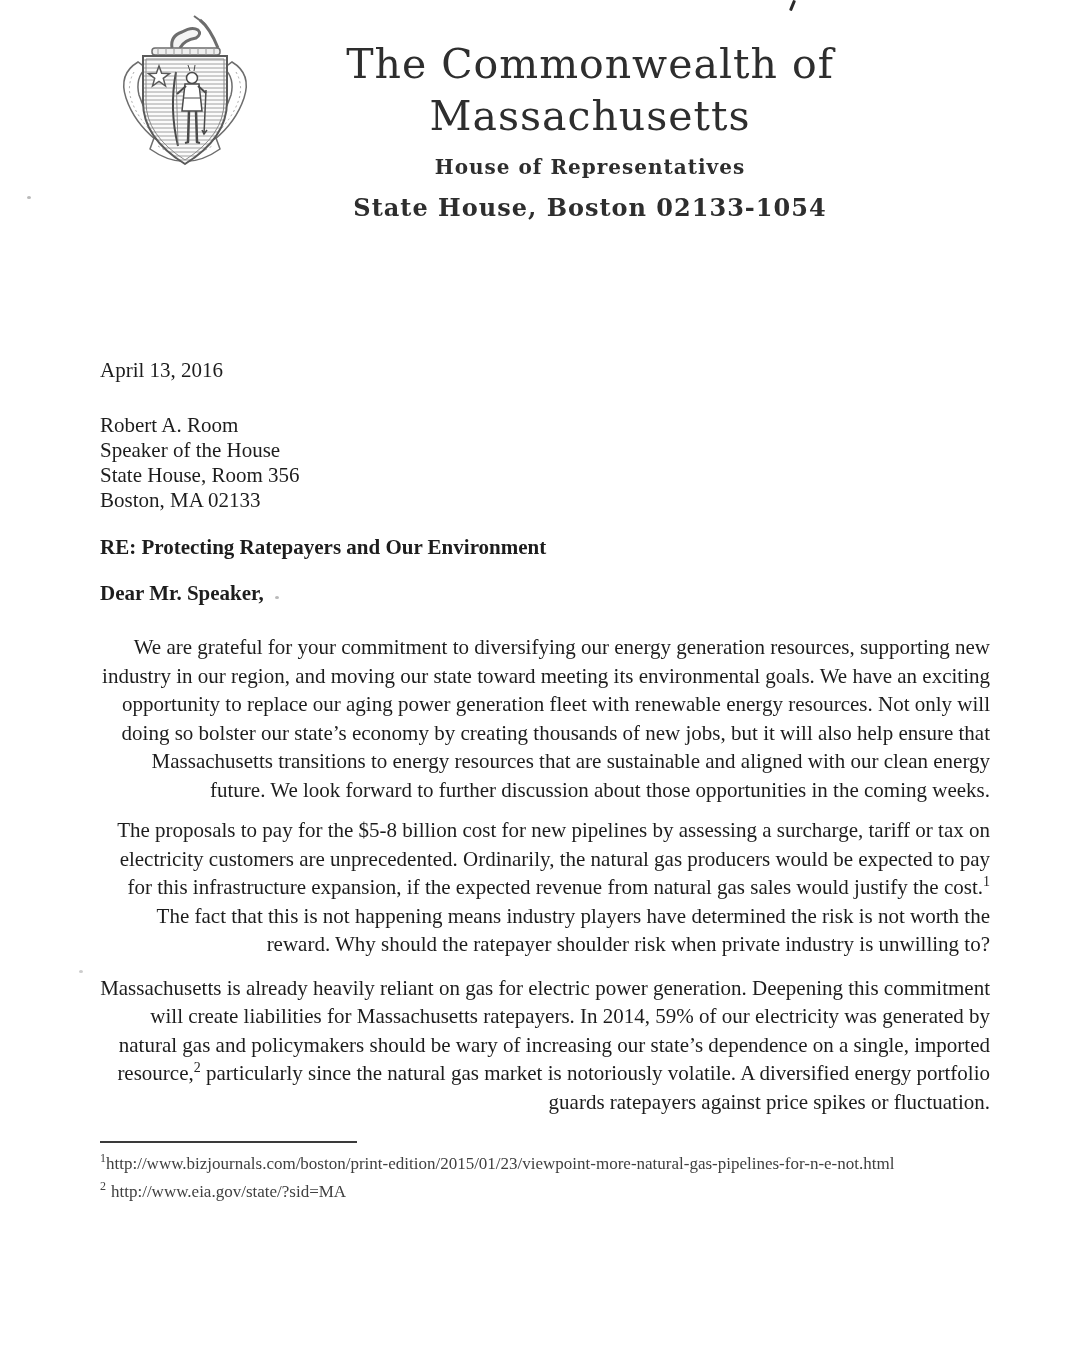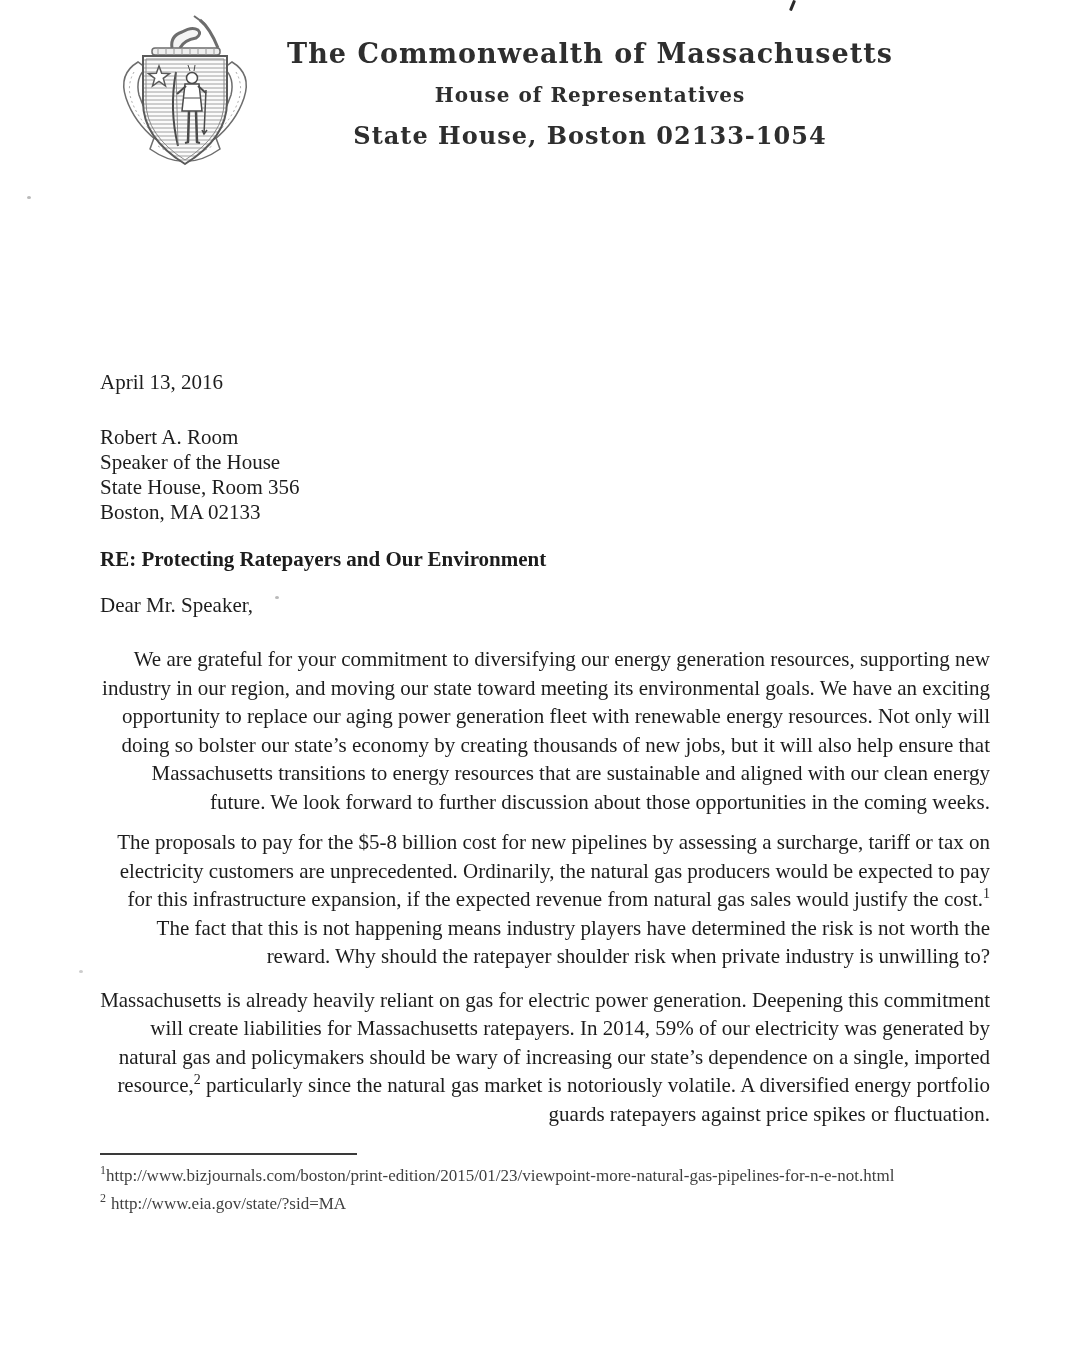--- a/index.html
+++ b/index.html
@@ -25,53 +25,53 @@
   .letterhead-text {
     position: absolute;
     left: 270px;
     top: 38px;
     width: 640px;
     text-align: center;
     color: #2e2e2e;
     font-family: "DejaVu Serif", serif;
   }
   .lh-title {
-    font-size: 27px;
-    font-weight: bold;
+    font-size: 41px;
+    font-weight: normal;
     letter-spacing: 1px;
-    line-height: 32px;
+    line-height: 52px;
   }
   .lh-subtitle {
     font-size: 20px;
     font-weight: bold;
     margin-top: 10px;
     line-height: 30px;
     letter-spacing: 1px;
   }
   .lh-address {
     font-size: 24px;
     font-weight: bold;
     margin-top: 10px;
     line-height: 32px;
     letter-spacing: 1px;
   }
 
   
   .content {
     position: absolute;
     left: 100px;
-    top: 12px;
+    top: 0;
     width: 890px;
     padding-top: 358px;
     font-size: 21px;
   }
   .date-line { line-height: 25px; }
   .recipient { margin-top: 30px; line-height: 25px; }
   .subject { margin-top: 22px; line-height: 25px; font-weight: bold; }
-  .salutation { margin-top: 21px; line-height: 25px; }
+  .salutation { margin-top: 21px; line-height: 25px; font-weight: bold; }
   .para { line-height: 28.5px; text-align: right; }
   .p1 { margin-top: 27px; }
   .p2 { margin-top: 5px; }
   .p3 { margin-top: 12px; }
   .p4 { margin-top: 15px; }
   .para sup, .fn sup {
     font-size: 14px;
     line-height: 0;
     vertical-align: super;
   }

